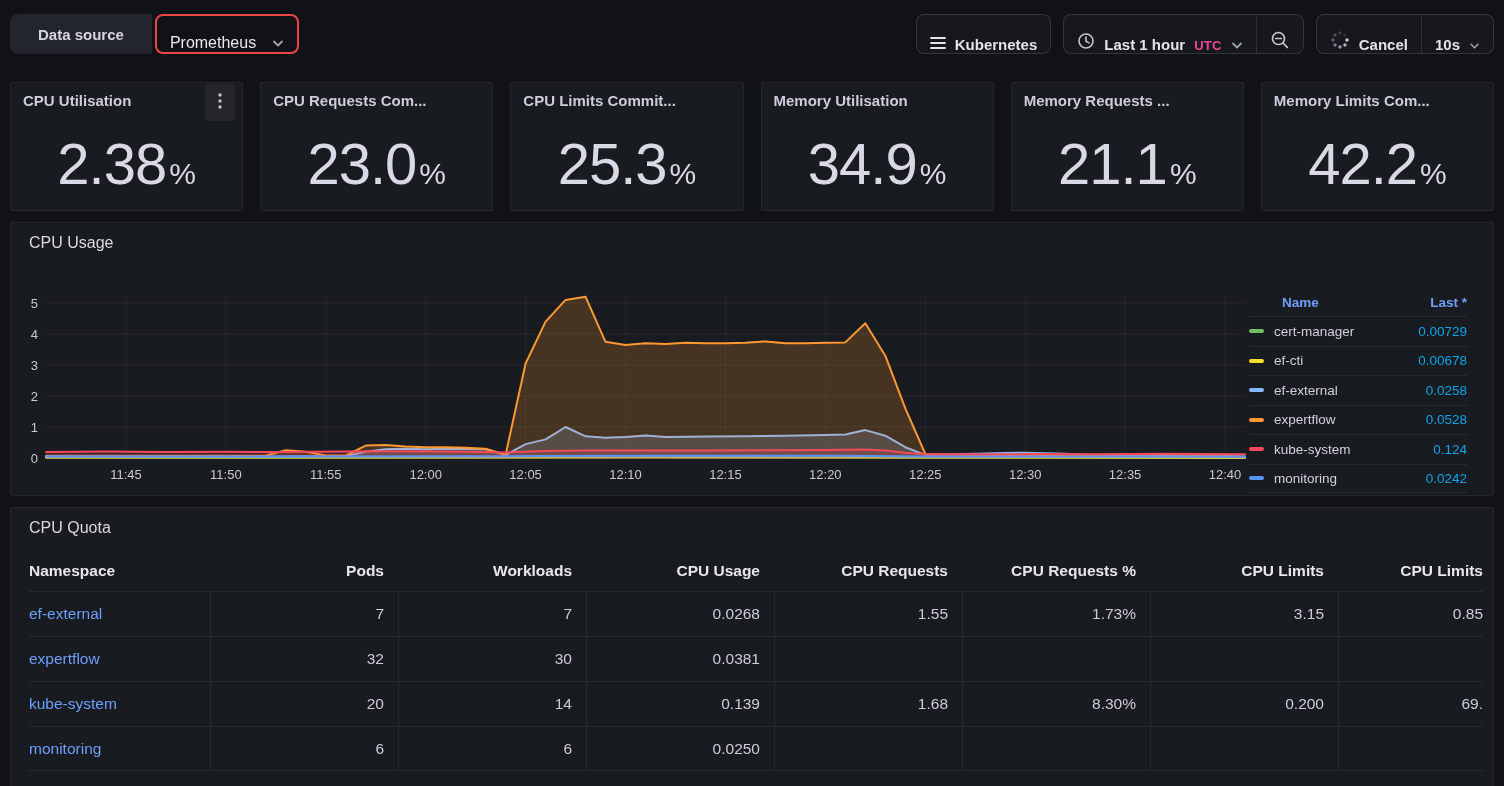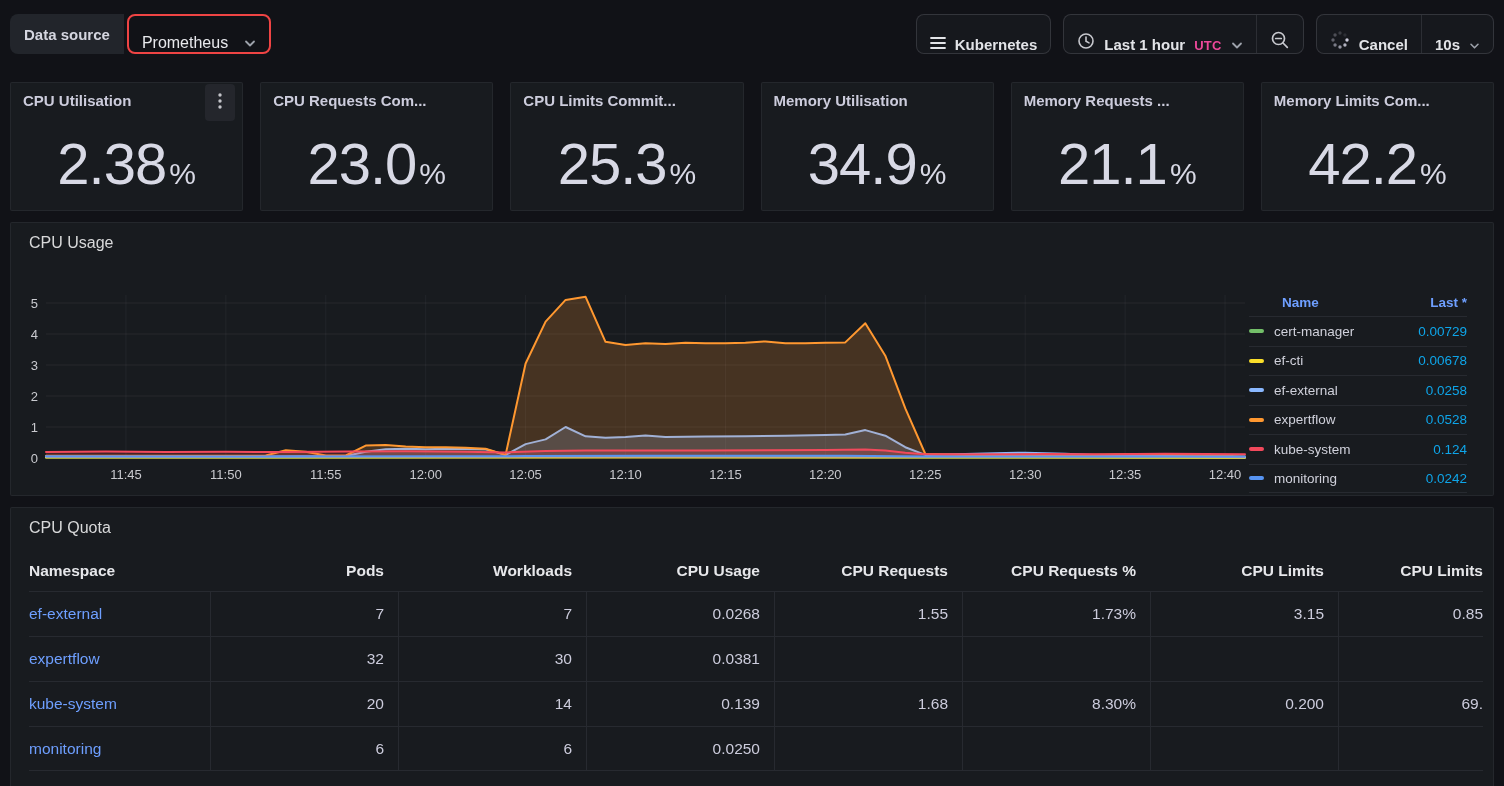--- a/index.html
+++ b/index.html
@@ -9,21 +9,21 @@
     background:#111217; color:#CCCCDC;
     font-family:"Liberation Sans", sans-serif;
   }
   .page { position:relative; width:1504px; height:786px; }
 
   
   .toolbar { display:flex; justify-content:space-between; align-items:center; padding:14px 10px 0 10px; height:54px; }
   .tb-left { display:flex; align-items:center; }
   .ds-chip {
     height:40px; background:#22252B; border-radius:8px 0 0 8px;
-    display:flex; align-items:center; padding:0 14px;
+    display:flex; align-items:center; padding:0 28px;
     font-size:15px; font-weight:700; color:#D5D6E0; white-space:nowrap;
   }
   .ds-select {
     margin-left:3px; height:40px; border:2px solid #ef4444; border-radius:8px;
     display:flex; align-items:flex-end; gap:16px; padding:0 13px; background:#111217; cursor:pointer;
   }
   .ds-select .val { font-size:16px; color:#E8E9ED; font-weight:400; }
 
   .tb-right { display:flex; align-items:center; gap:12px; }
   .tb-group {

